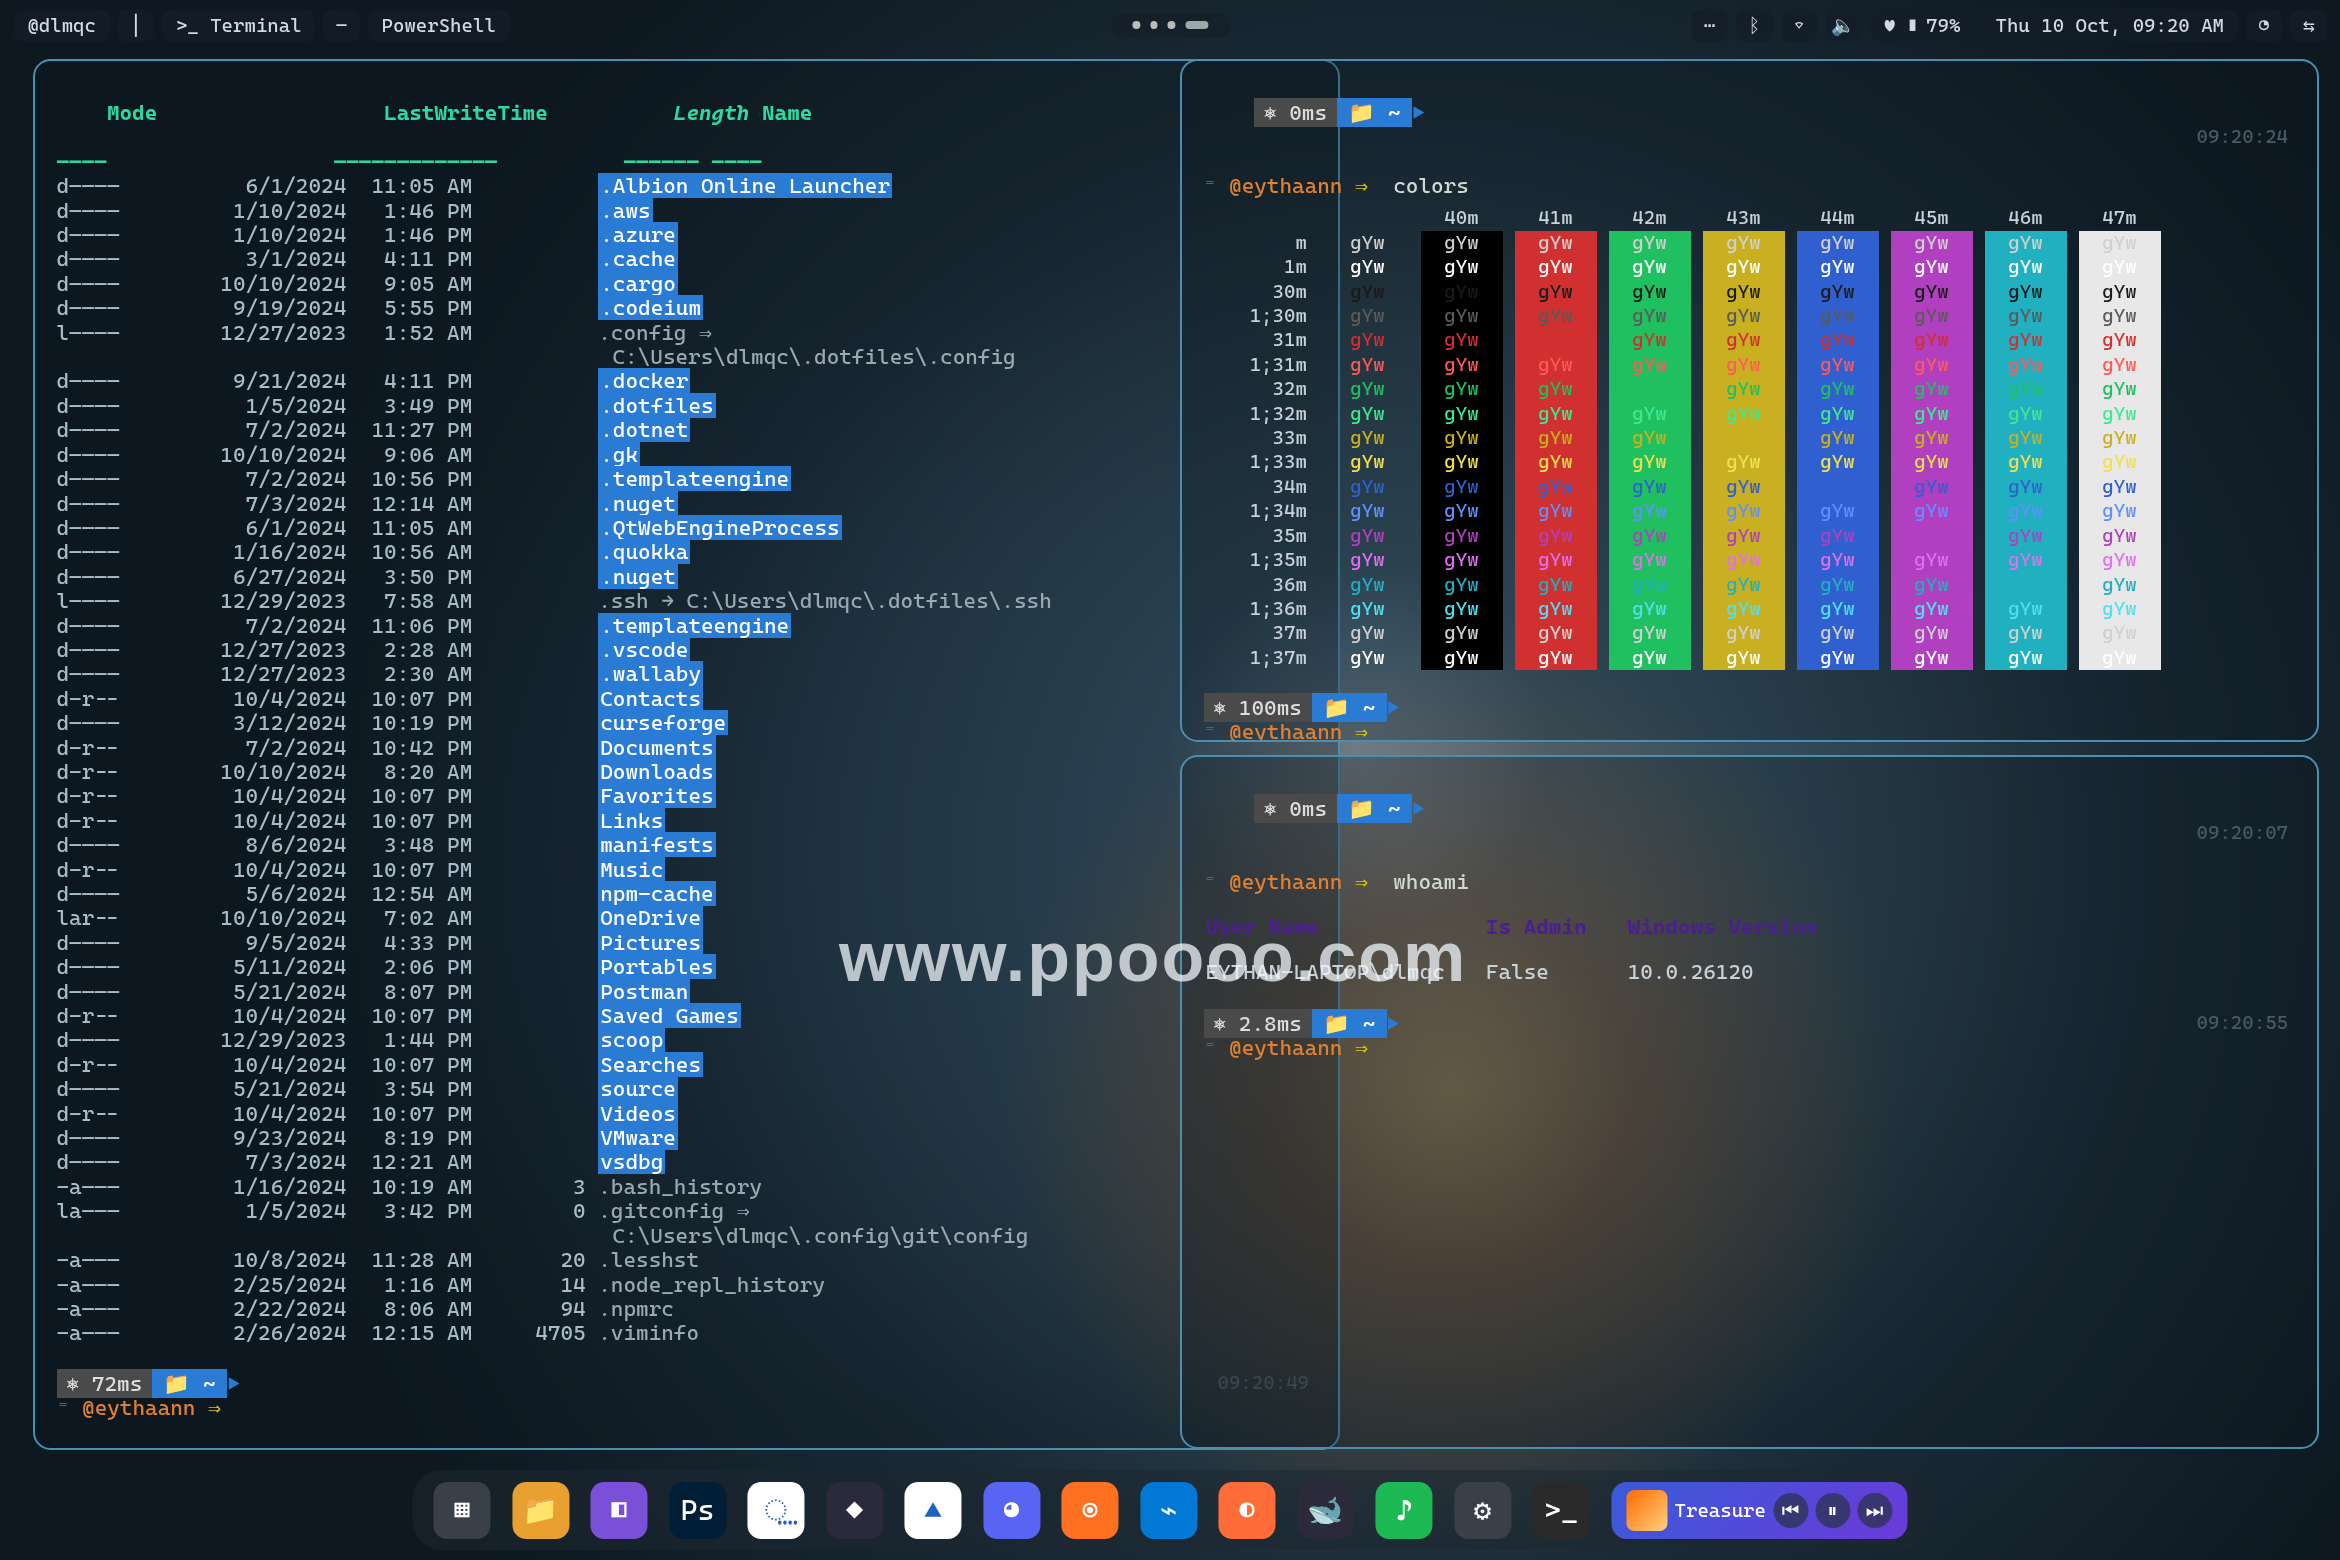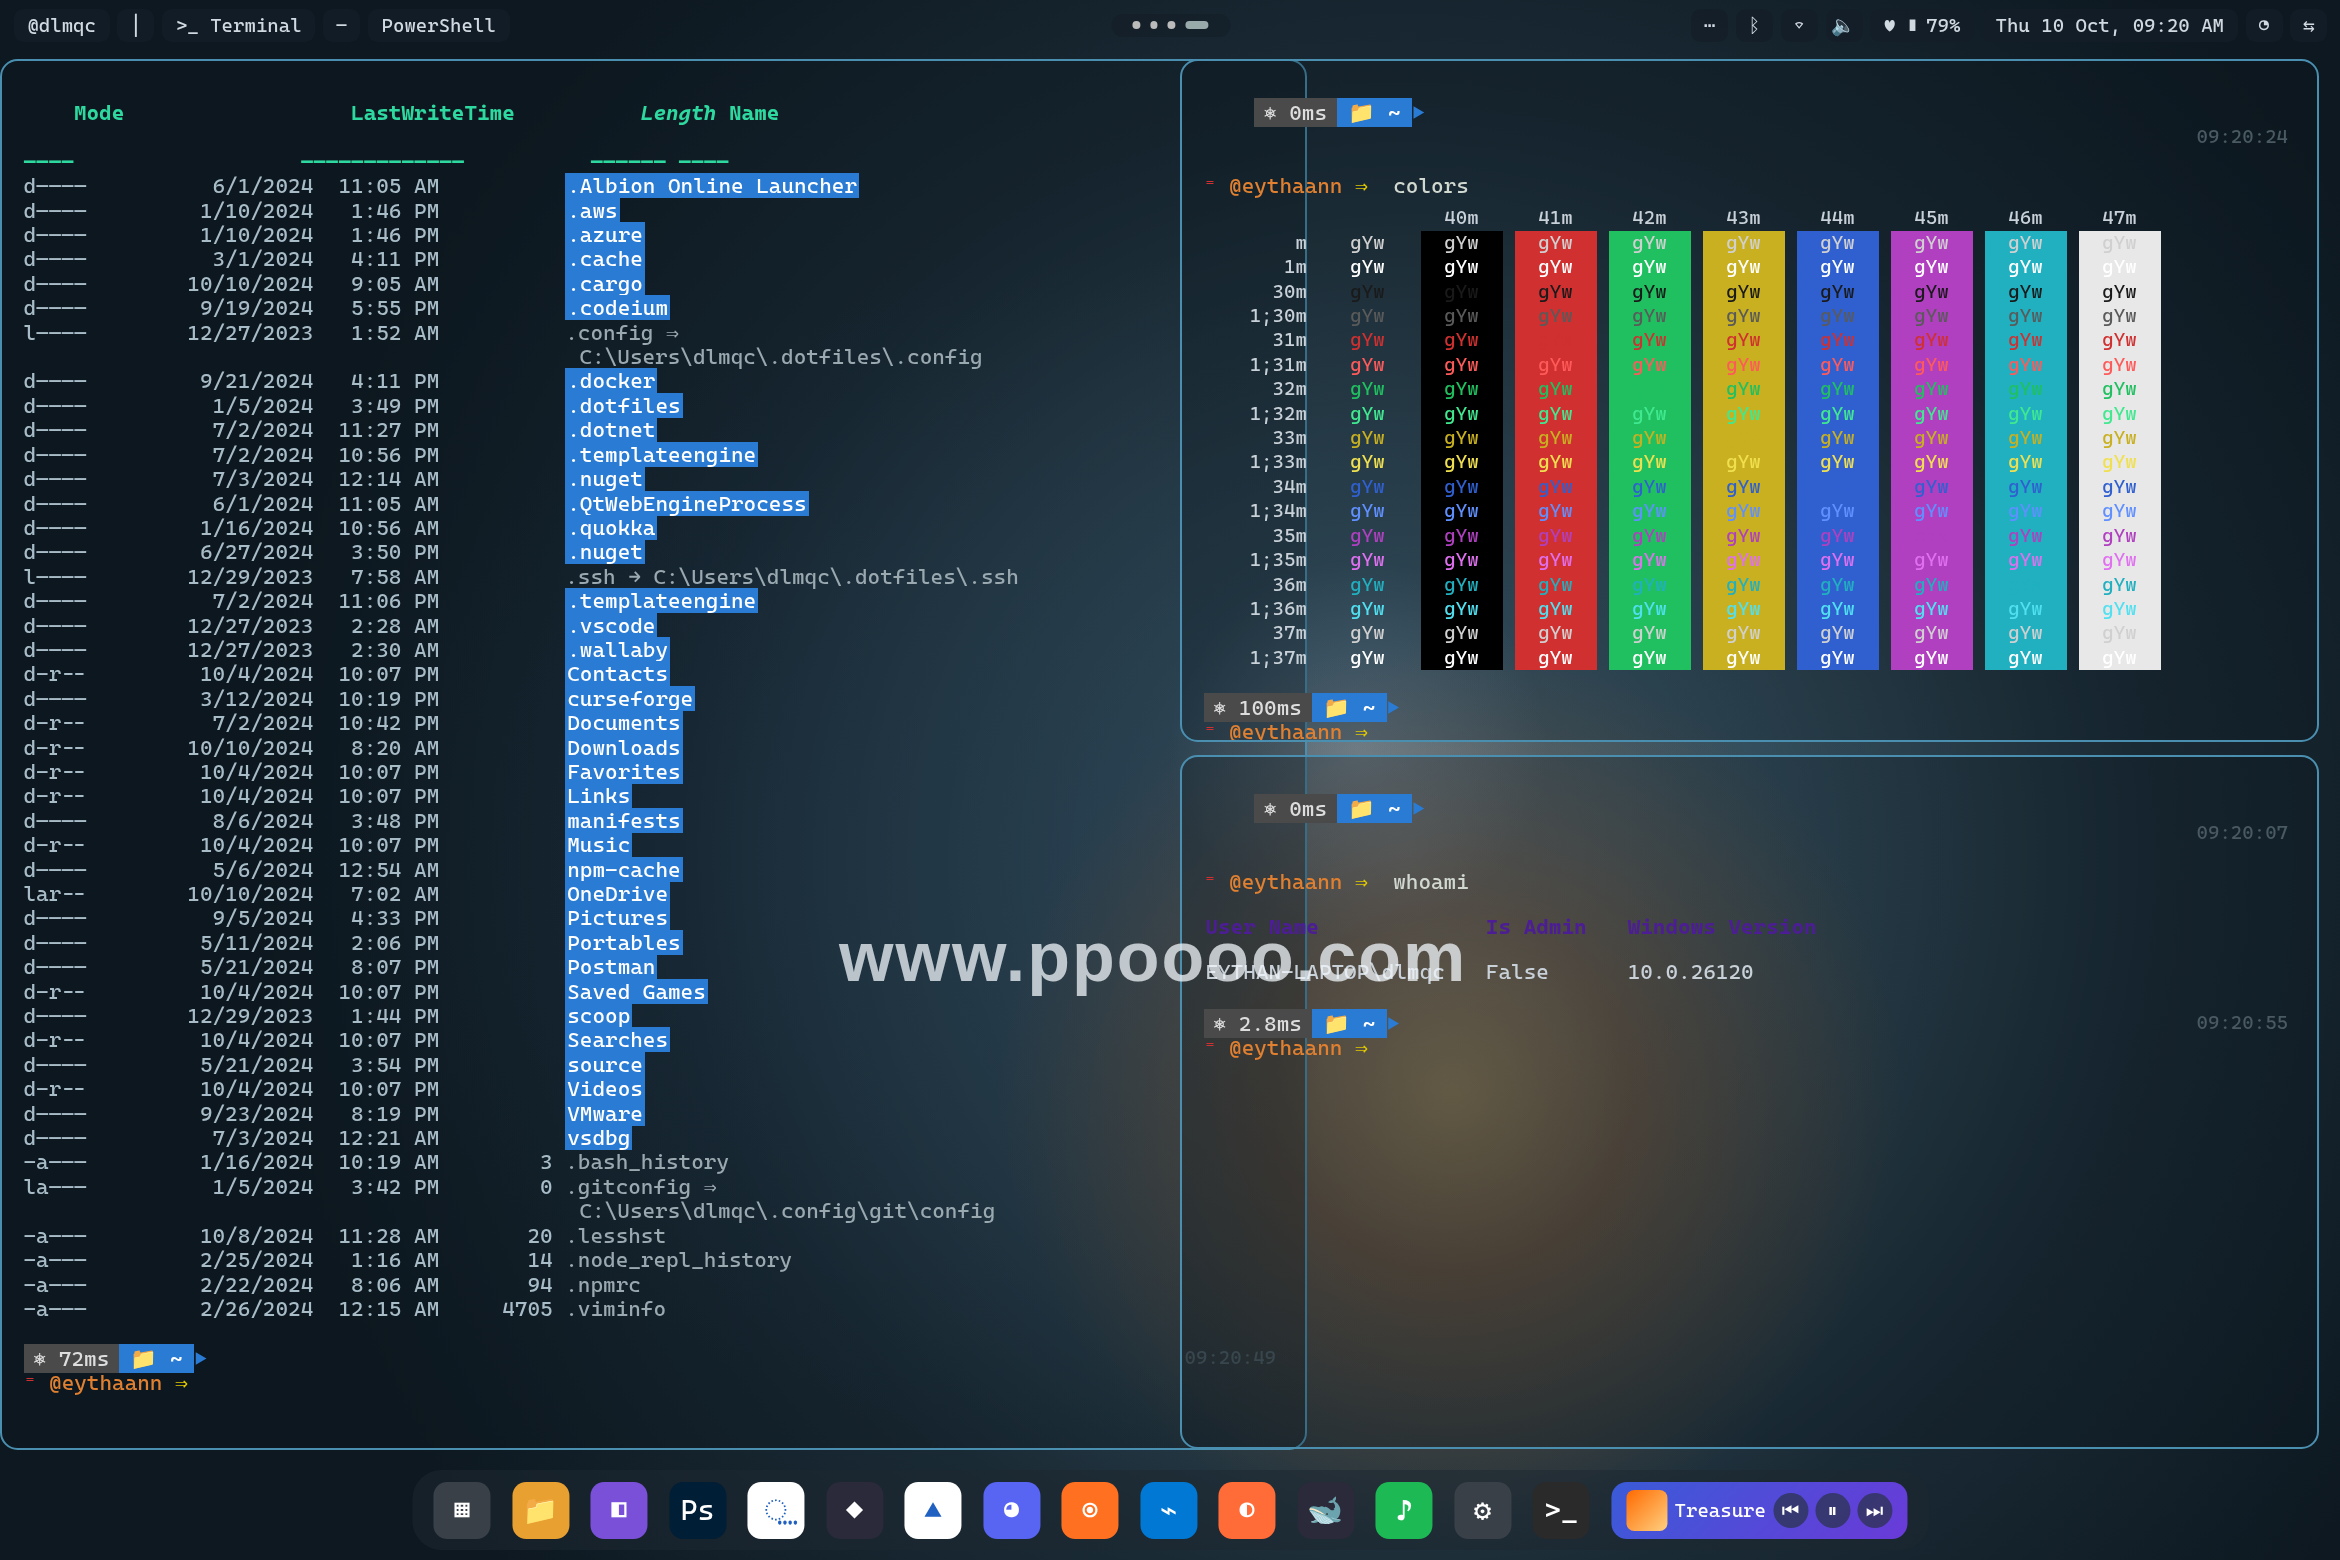--- a/index.html
+++ b/index.html
@@ -33,21 +33,21 @@
 .tb-dash { width:23.4px; height:7.8px; border-radius:3.9px; background:#9aa; }
 
 .pane {
   position:absolute;
   border:2px solid #4a8fb0;
   border-radius:17.6px;
   background:rgba(10,20,30,.28);
   padding:15.6px 21.5px;
   overflow:hidden;
 }
-.pane-left { top:59px; left:0; width:1307px; height:1391px; }
+.pane-left { top:59px; left:33px; width:1307px; height:1391px; }
 .pane-tr   { top:59px; left:1180px; width:1139px; height:683px; }
 .pane-br   { top:755px; left:1180px; width:1139px; height:694px; }
 .hdr { color:#2ed9a0; font-weight:bold; }
 .row { white-space:pre; line-height:24.4px; }
 .sel { background:#2a7bd4; color:#fff; padding:0 2px; }
 .num { color:#a8bcc8; }
 .lnk { color:#9aa8b0; }
 .prompt { margin-top:25px; }
 .seg-ms { background:#4a4a4a; color:#ddd; padding:2px 9.8px; border-radius:0; }
 .seg-dir { background:#2a7bd4; color:#fff; padding:2px 11.7px; }
@@ -124,20 +124,21 @@
       <div class="row"><span class="num">d————   </span>     <span class="num"> 1/10/2024   1:46 PM</span>   <span class="num">      </span> <span class="sel">.aws</span></div>
       <div class="row"><span class="num">d————   </span>     <span class="num"> 1/10/2024   1:46 PM</span>   <span class="num">      </span> <span class="sel">.azure</span></div>
       <div class="row"><span class="num">d————   </span>     <span class="num">  3/1/2024   4:11 PM</span>   <span class="num">      </span> <span class="sel">.cache</span></div>
       <div class="row"><span class="num">d————   </span>     <span class="num">10/10/2024   9:05 AM</span>   <span class="num">      </span> <span class="sel">.cargo</span></div>
       <div class="row"><span class="num">d————   </span>     <span class="num"> 9/19/2024   5:55 PM</span>   <span class="num">      </span> <span class="sel">.codeium</span></div>
       <div class="row"><span class="num">l————   </span>     <span class="num">12/27/2023   1:52 AM</span>   <span class="num">      </span> <span class="lnk">.config ⇒</span></div>
       <div class="row"><span style="display:inline-block;width:556px"></span><span class="lnk">C:\Users\dlmqc\.dotfiles\.config</span></div>
       <div class="row"><span class="num">d————   </span>     <span class="num"> 9/21/2024   4:11 PM</span>   <span class="num">      </span> <span class="sel">.docker</span></div>
       <div class="row"><span class="num">d————   </span>     <span class="num">  1/5/2024   3:49 PM</span>   <span class="num">      </span> <span class="sel">.dotfiles</span></div>
       <div class="row"><span class="num">d————   </span>     <span class="num">  7/2/2024  11:27 PM</span>   <span class="num">      </span> <span class="sel">.dotnet</span></div>
+      <div class="row"><span class="num">d————   </span>     <span class="num">10/10/2024   9:06 AM</span>   <span class="num">      </span> <span class="sel">.gk</span></div>
       <div class="row"><span class="num">d————   </span>     <span class="num">  7/2/2024  10:56 PM</span>   <span class="num">      </span> <span class="sel">.templateengine</span></div>
       <div class="row"><span class="num">d————   </span>     <span class="num">  7/3/2024  12:14 AM</span>   <span class="num">      </span> <span class="sel">.nuget</span></div>
       <div class="row"><span class="num">d————   </span>     <span class="num">  6/1/2024  11:05 AM</span>   <span class="num">      </span> <span class="sel">.QtWebEngineProcess</span></div>
       <div class="row"><span class="num">d————   </span>     <span class="num"> 1/16/2024  10:56 AM</span>   <span class="num">      </span> <span class="sel">.quokka</span></div>
       <div class="row"><span class="num">d————   </span>     <span class="num"> 6/27/2024   3:50 PM</span>   <span class="num">      </span> <span class="sel">.nuget</span></div>
       <div class="row"><span class="num">l————   </span>     <span class="num">12/29/2023   7:58 AM</span>   <span class="num">      </span> <span class="lnk">.ssh → C:\Users\dlmqc\.dotfiles\.ssh</span></div>
       <div class="row"><span class="num">d————   </span>     <span class="num">  7/2/2024  11:06 PM</span>   <span class="num">      </span> <span class="sel">.templateengine</span></div>
       <div class="row"><span class="num">d————   </span>     <span class="num">12/27/2023   2:28 AM</span>   <span class="num">      </span> <span class="sel">.vscode</span></div>
       <div class="row"><span class="num">d————   </span>     <span class="num">12/27/2023   2:30 AM</span>   <span class="num">      </span> <span class="sel">.wallaby</span></div>
       <div class="row"><span class="num">d-r--   </span>     <span class="num"> 10/4/2024  10:07 PM</span>   <span class="num">      </span> <span class="sel">Contacts</span></div>

